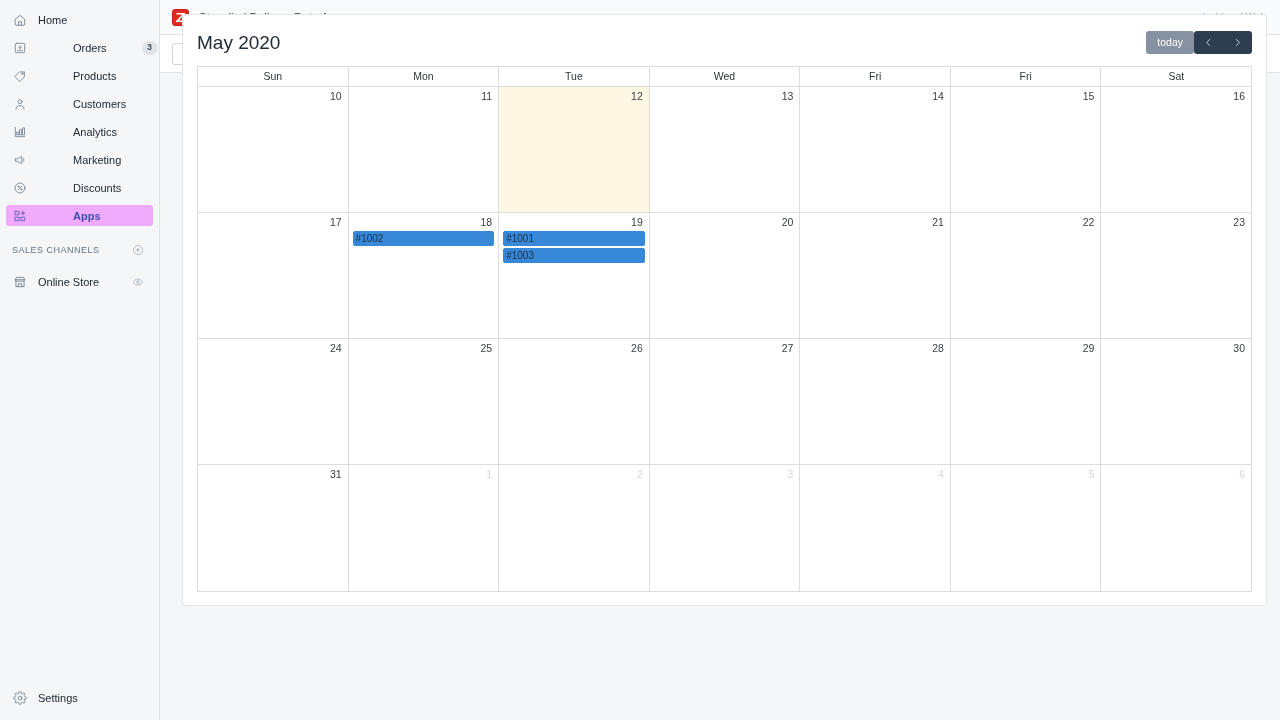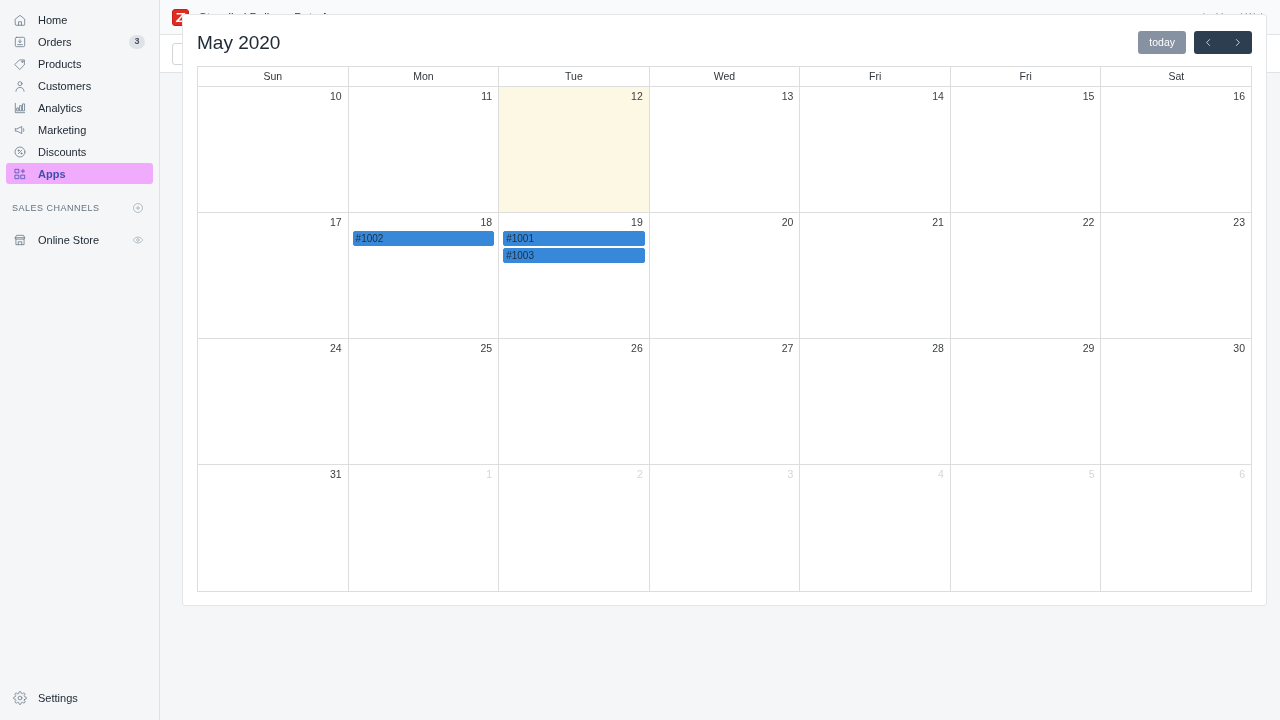--- a/index.html
+++ b/index.html
@@ -23,21 +23,21 @@
   .nav-item {
     display: flex; align-items: center;
     height: 21px; margin: 0 6px 0 6px;
     padding: 0 8px 0 6px;
     border-radius: 3px;
     color: #212b36;
     font-size: 11px;
     cursor: pointer;
     margin-bottom: 1px;
   }
-  .nav-item + .nav-item { margin-top: 1px; }
+  .nav-item + .nav-item { margin-top: 7px; gap: 35px; }
   .nav-item.active { background: #f0abfc; }
   .nav-item.active .nav-label { font-weight: 600; color: #3f4eae; }
   .nav-item.active .ico svg { stroke: #3f4eae; }
   .ico { width: 16px; height: 16px; display: inline-flex; align-items: center; justify-content: center; flex: 0 0 16px; }
   .ico svg { width: 14px; height: 14px; fill: none; stroke: #637381; stroke-width: 1.3; stroke-linecap: round; stroke-linejoin: round; }
   .nav-label { margin-left: 10px; flex: 1 1 auto; white-space: nowrap; }
   .badge {
     background: #dfe3e8; color: #454f5b;
     font-size: 9px; line-height: 13px;
     min-width: 16px; height: 14px;
@@ -106,21 +106,21 @@
   .card {
     position: absolute; left: 22px; top: 14px;
     width: 1085px; height: 592px;
     background: #fff; border: 1px solid #e3e5e7; border-radius: 3px;
   }
   .cal-head {
     display: flex; align-items: center;
     padding: 16px 14px 12px 14px;
   }
   .cal-title { font-size: 19px; color: #212b36; font-weight: 400; flex: 1 1 auto; }
-  .cal-nav { display: flex; gap: 8px; }
+  .cal-nav { display: flex; gap: 0; }
   .btn-today {
     height: 23px; padding: 0 11px;
     background: #8691a1; color: #fff;
     border: none; border-radius: 3px;
     font-size: 10.5px; line-height: 23px;
     font-family: "Liberation Sans", sans-serif; cursor: pointer;
   }
   .btn-group { display: flex; }
   .btn-arrow {
     width: 29px; height: 23px;

